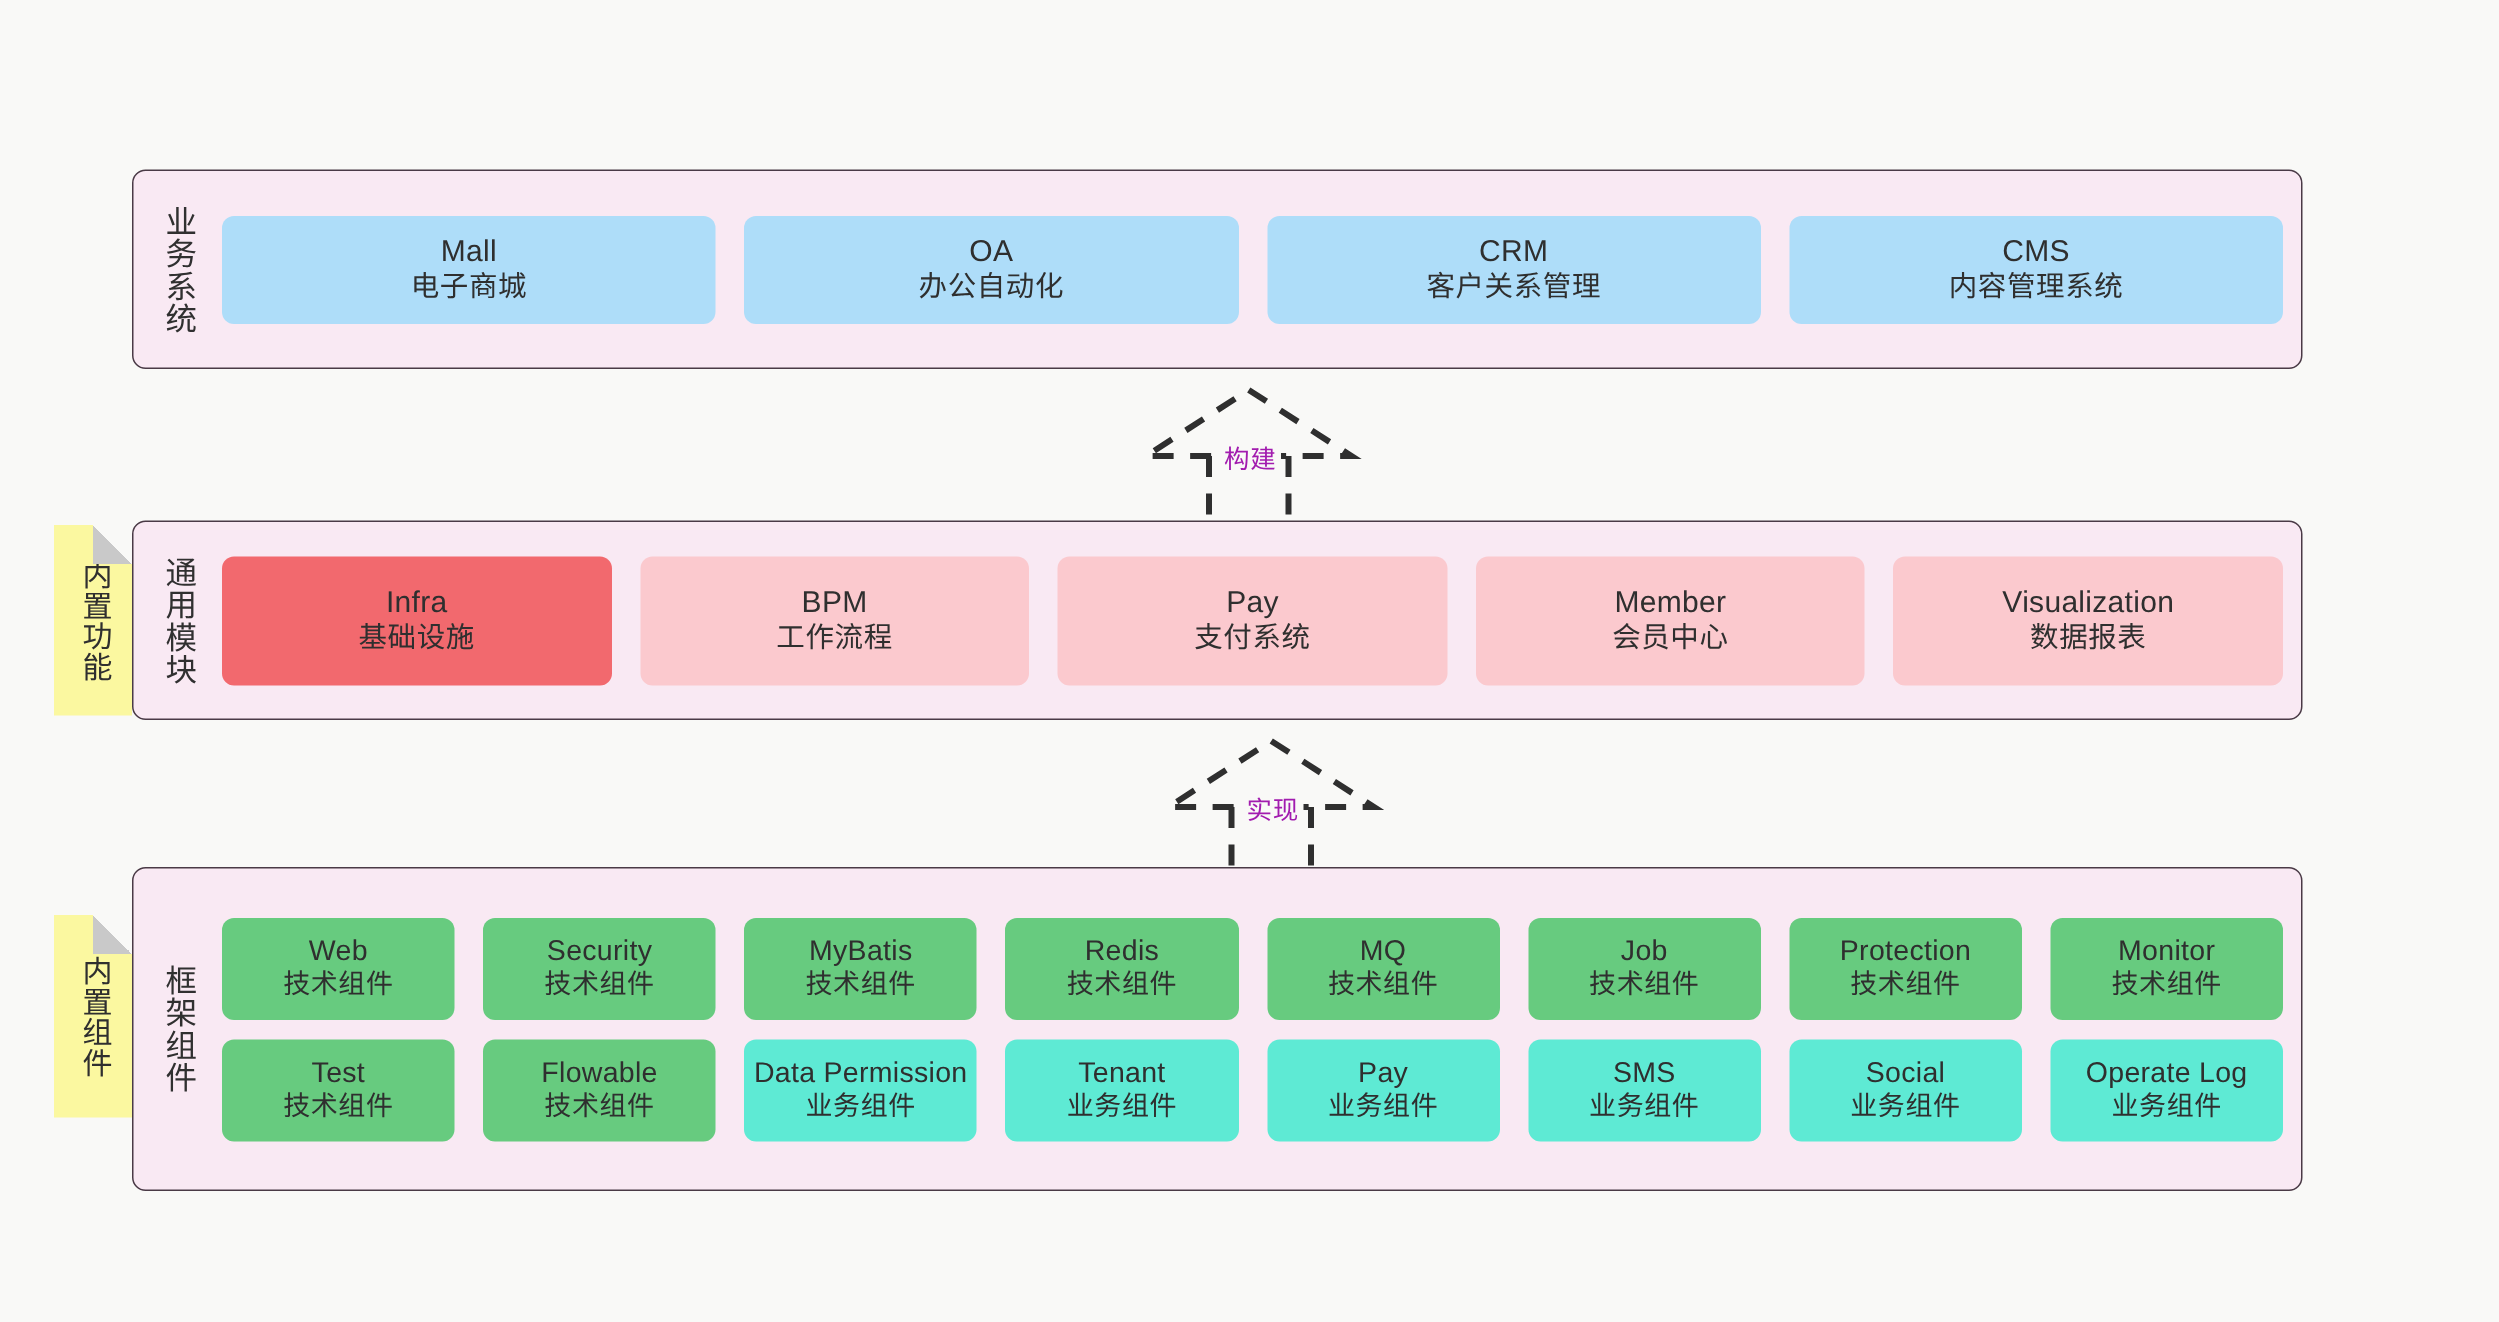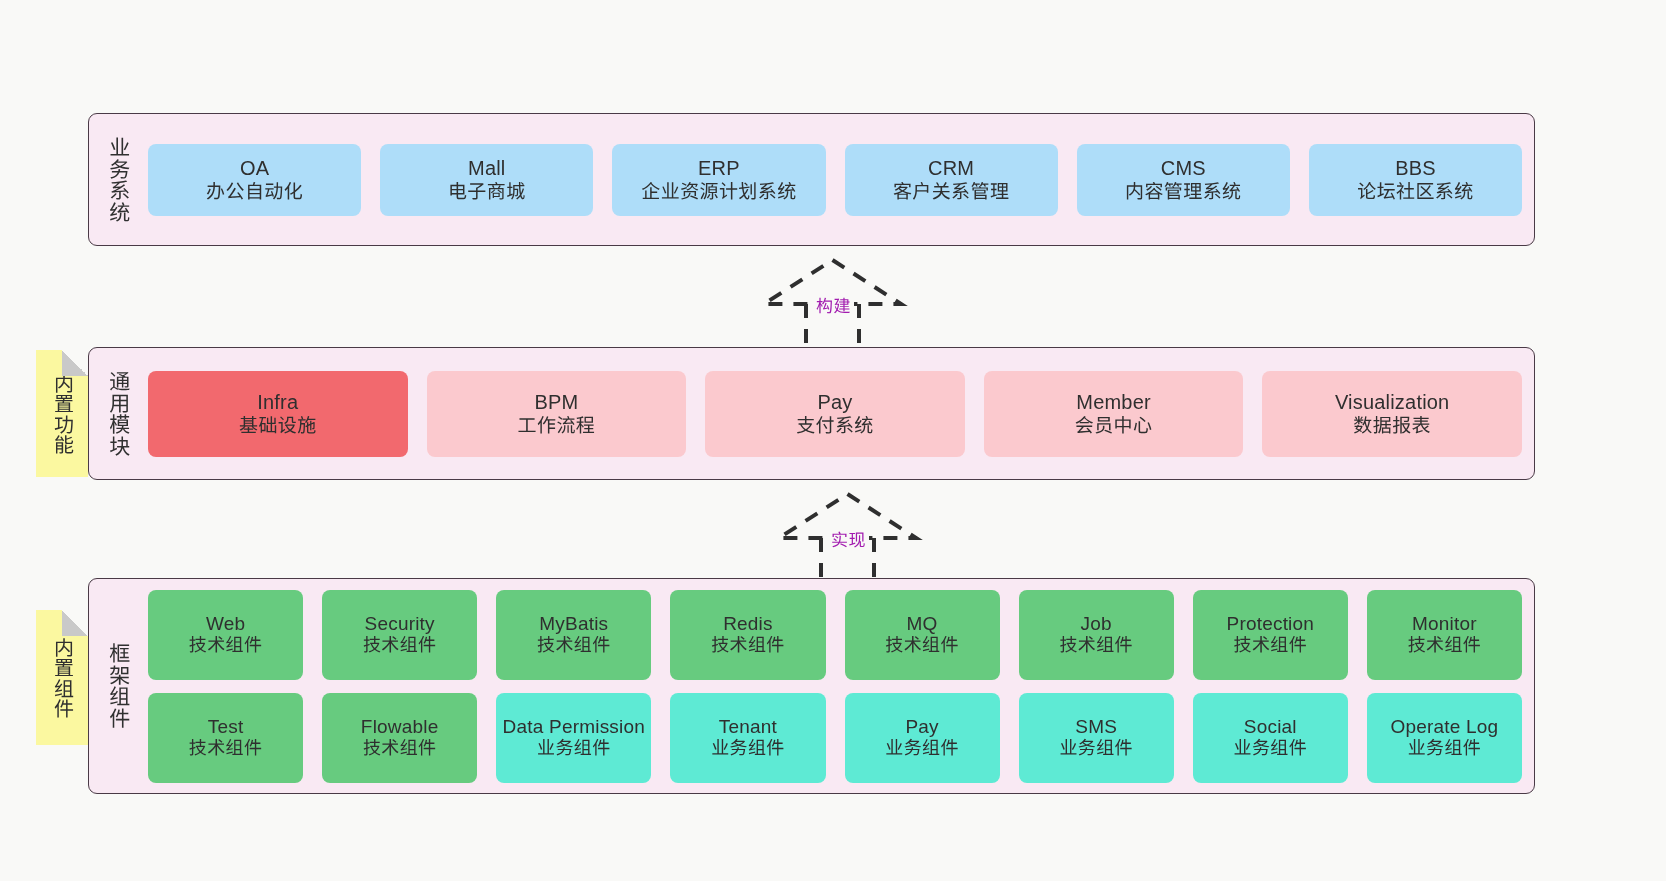--- a/index.html
+++ b/index.html
@@ -93,21 +93,21 @@
   #layer-business .card { background: #AEDDF9; height: 72px; }
 
   
   #layer-common { left: 88px; top: 347px; width: 1447px; height: 133px; }
   #layer-common .card { height: 86px; }
   .card.red   { background: #F2696E; }
   .card.pink  { background: #FBC9CE; }
 
   
   #layer-framework { left: 88px; top: 578px; width: 1447px; height: 216px; }
-  #layer-framework .card { height: 90px; }
+  #layer-framework .card { height: 68px; }
   .card.green       { background: #67CB7F; }
   .card.green-light { background: #5eead4; }
   #layer-framework .card .en  { font-size: 19px; }
   #layer-framework .card .cn  { font-size: 18px; }
 
   
   .sticky {
     position: absolute;
     background: #FBF8A0;
     box-sizing: border-box;
@@ -159,42 +159,34 @@
 </head>
 <body>
 
 <div id="canvas">
 
   <div class="layer" id="layer-business">
     <div class="layer-title">业务系统</div>
     <div class="layer-body">
       <div class="row">
         <div class="card">
+          <span class="en">Mall</span>
+          <span class="cn">电子商城</span>
+        </div>
+        <div class="card">
           <span class="en">OA</span>
           <span class="cn">办公自动化</span>
-        </div>
-        <div class="card">
-          <span class="en">Mall</span>
-          <span class="cn">电子商城</span>
-        </div>
-        <div class="card">
-          <span class="en">ERP</span>
-          <span class="cn">企业资源计划系统</span>
         </div>
         <div class="card">
           <span class="en">CRM</span>
           <span class="cn">客户关系管理</span>
         </div>
         <div class="card">
           <span class="en">CMS</span>
           <span class="cn">内容管理系统</span>
-        </div>
-        <div class="card">
-          <span class="en">BBS</span>
-          <span class="cn">论坛社区系统</span>
         </div>
       </div>
     </div>
   </div>
 
   <svg class="connector" id="connector-build" viewBox="0 0 175 92">
     <path d="M 87.5 4 L 156 48 L 19 48 Z" fill="none" stroke="#2F2F2F" stroke-width="4" stroke-dasharray="14,11" stroke-linecap="butt"></path>
     <path d="M 61 48 L 61 92 M 114 48 L 114 92" fill="none" stroke="#2F2F2F" stroke-width="4" stroke-dasharray="14,11"></path>
   </svg>
   <div class="connector-label" id="label-build">构建</div>

